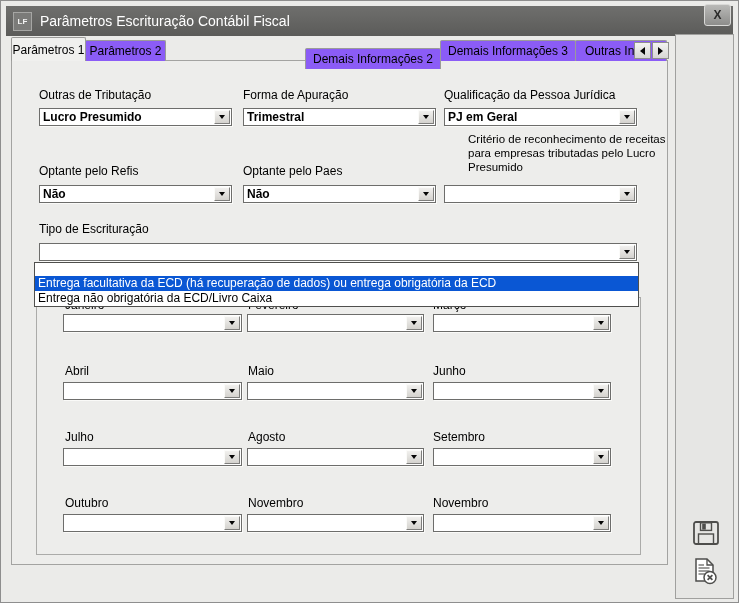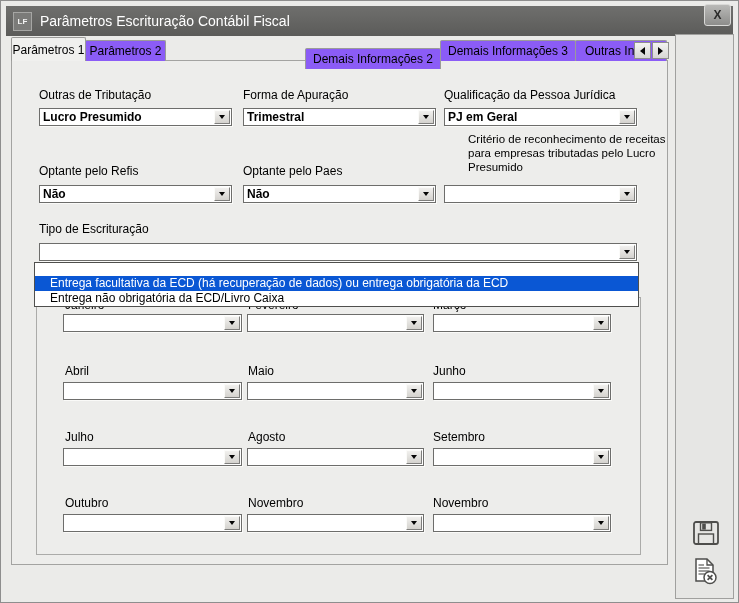--- a/index.html
+++ b/index.html
@@ -47,21 +47,21 @@
               overflow:hidden;white-space:nowrap;}
   .combo .btn{position:absolute;top:1px;right:1px;bottom:1px;width:16px;box-sizing:border-box;
               background:linear-gradient(180deg,#f1f0ee,#d4d2ce);
               border:1px solid;border-color:#fbfbf9 #7e7e7c #7e7e7c #fbfbf9;
               display:flex;align-items:center;justify-content:center;}
   .tri-down{width:0;height:0;border-left:3.5px solid transparent;border-right:3.5px solid transparent;border-top:4.5px solid #050505;}
 
   
   .ddlist{position:absolute;left:33px;top:261px;width:605px;background:#fff;border:1px solid #4f4f4d;
           box-sizing:border-box;z-index:40;}
-  .ddrow{height:15px;line-height:15px;padding:0 15px;white-space:nowrap;overflow:hidden;}
+  .ddrow{height:15px;line-height:15px;padding:0 3px;white-space:nowrap;overflow:hidden;}
   .ddrow.empty{height:13px;}
   .ddrow.sel{background:#0a57d4;color:#ffffff;}
 
   
   .icon-btn{position:absolute;z-index:4;display:flex;align-items:center;justify-content:center;}
   svg{display:block;}
 </style>
 </head>
 <body>
 

